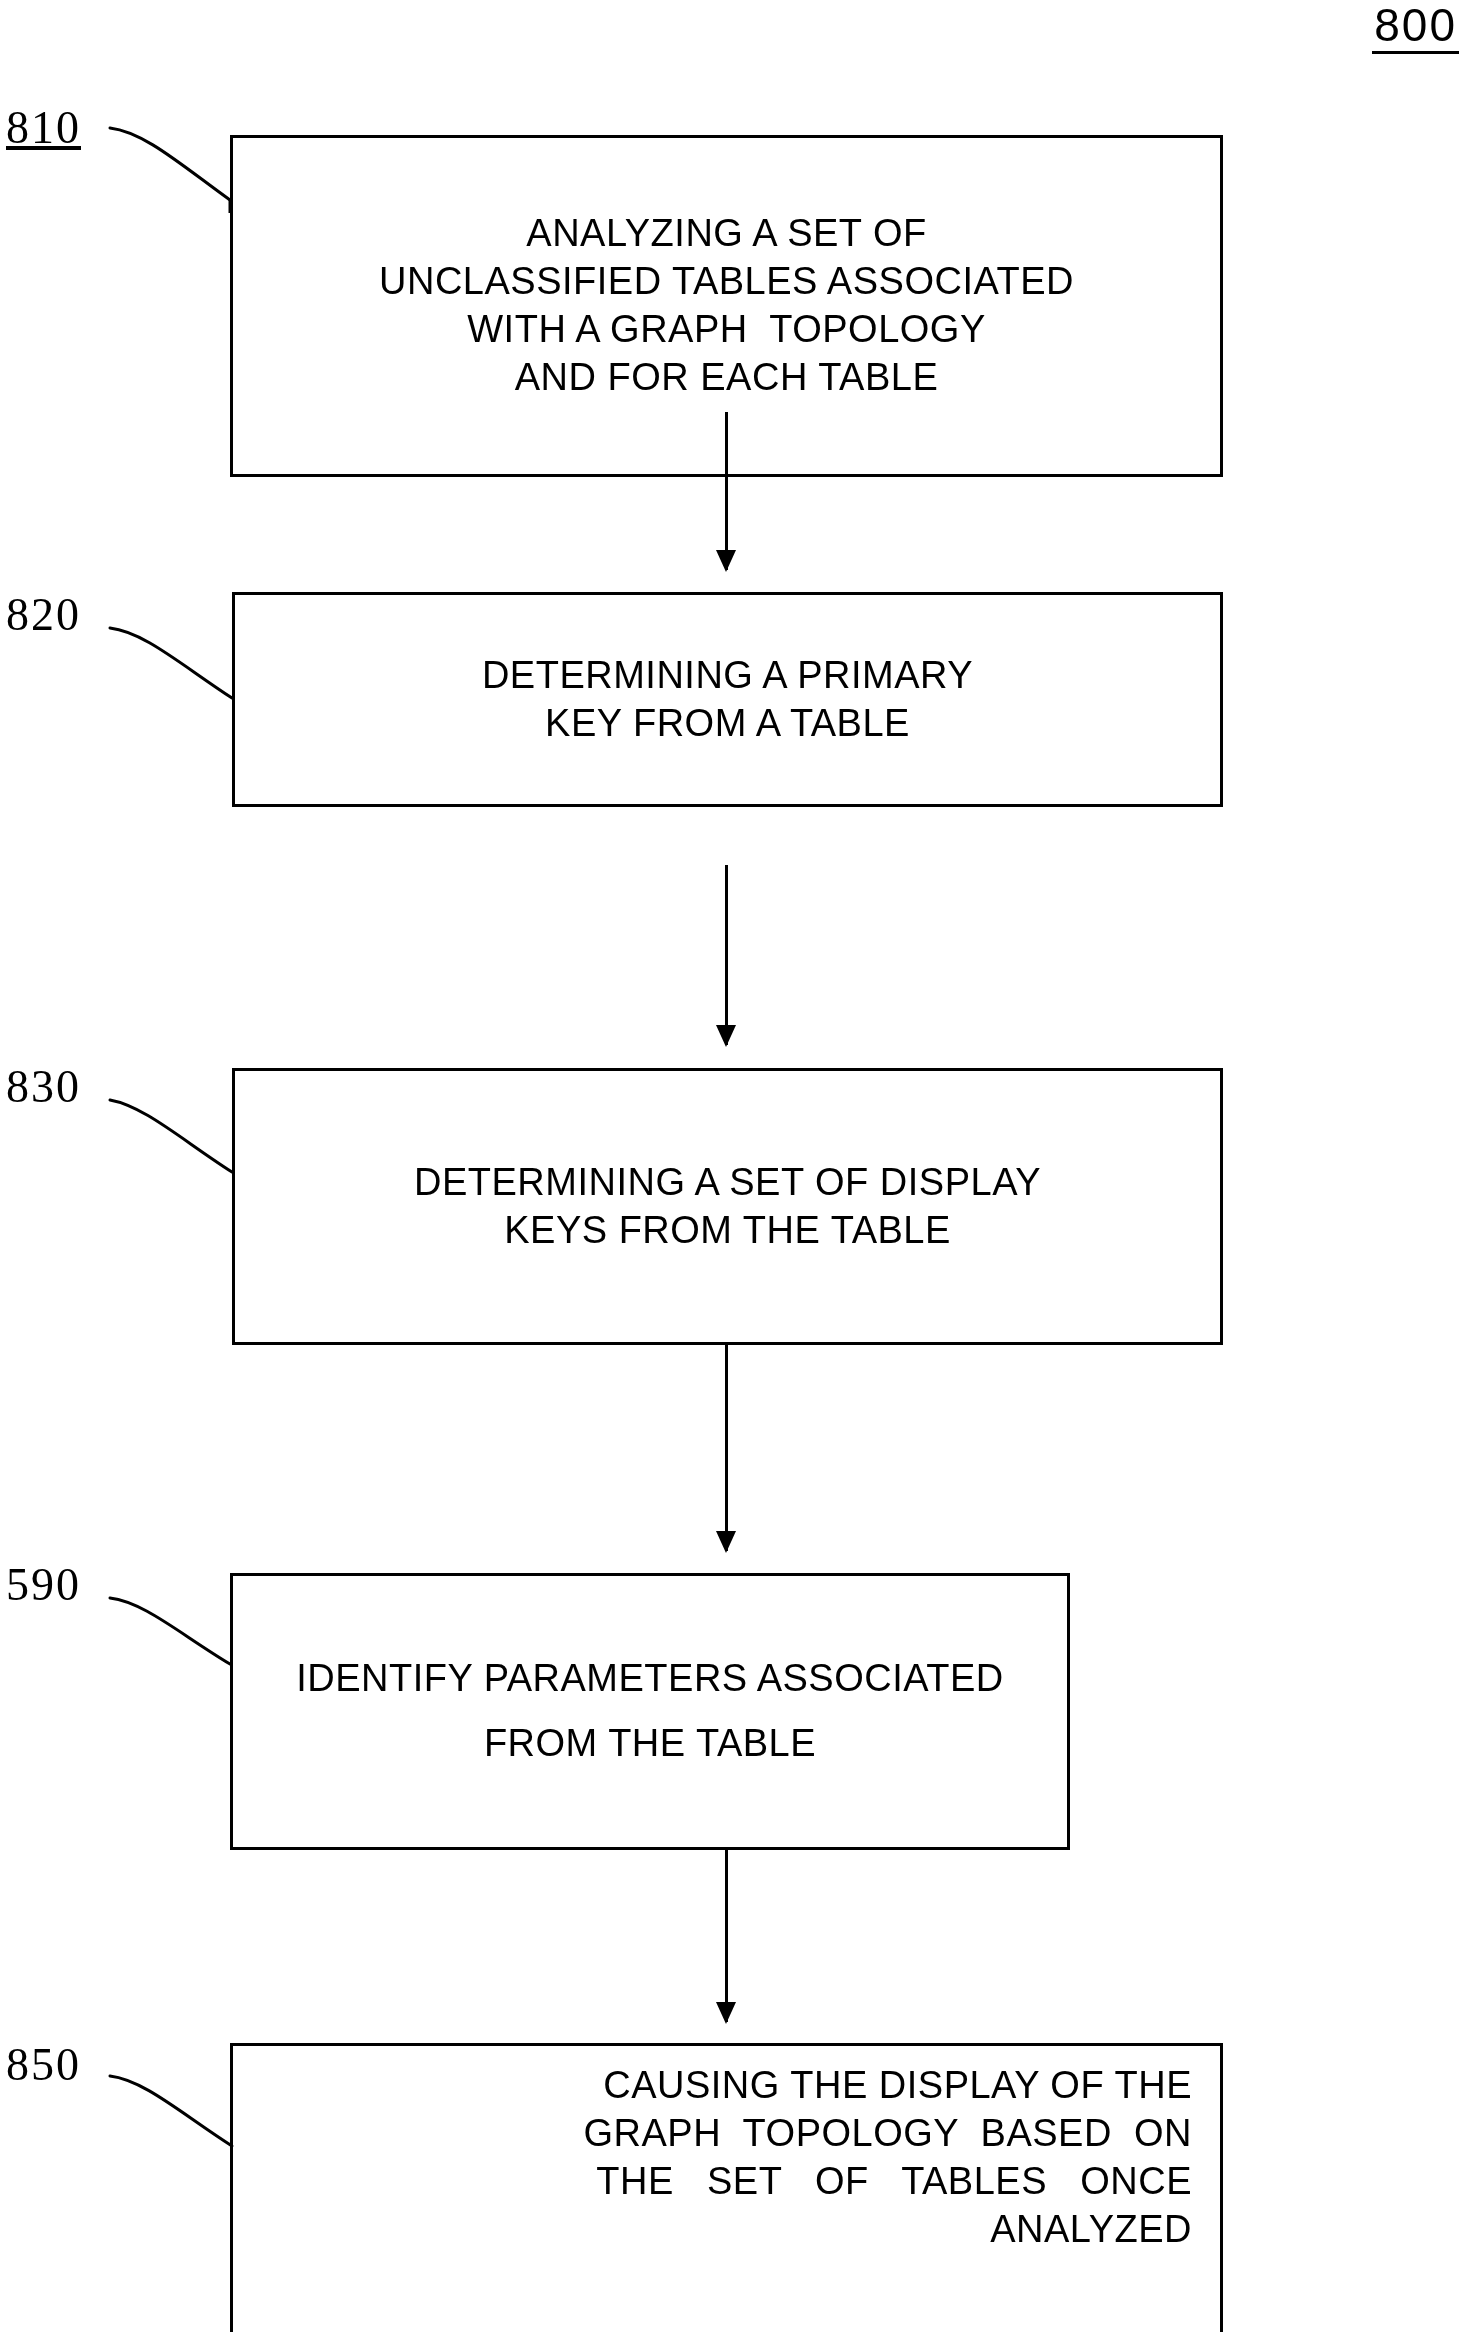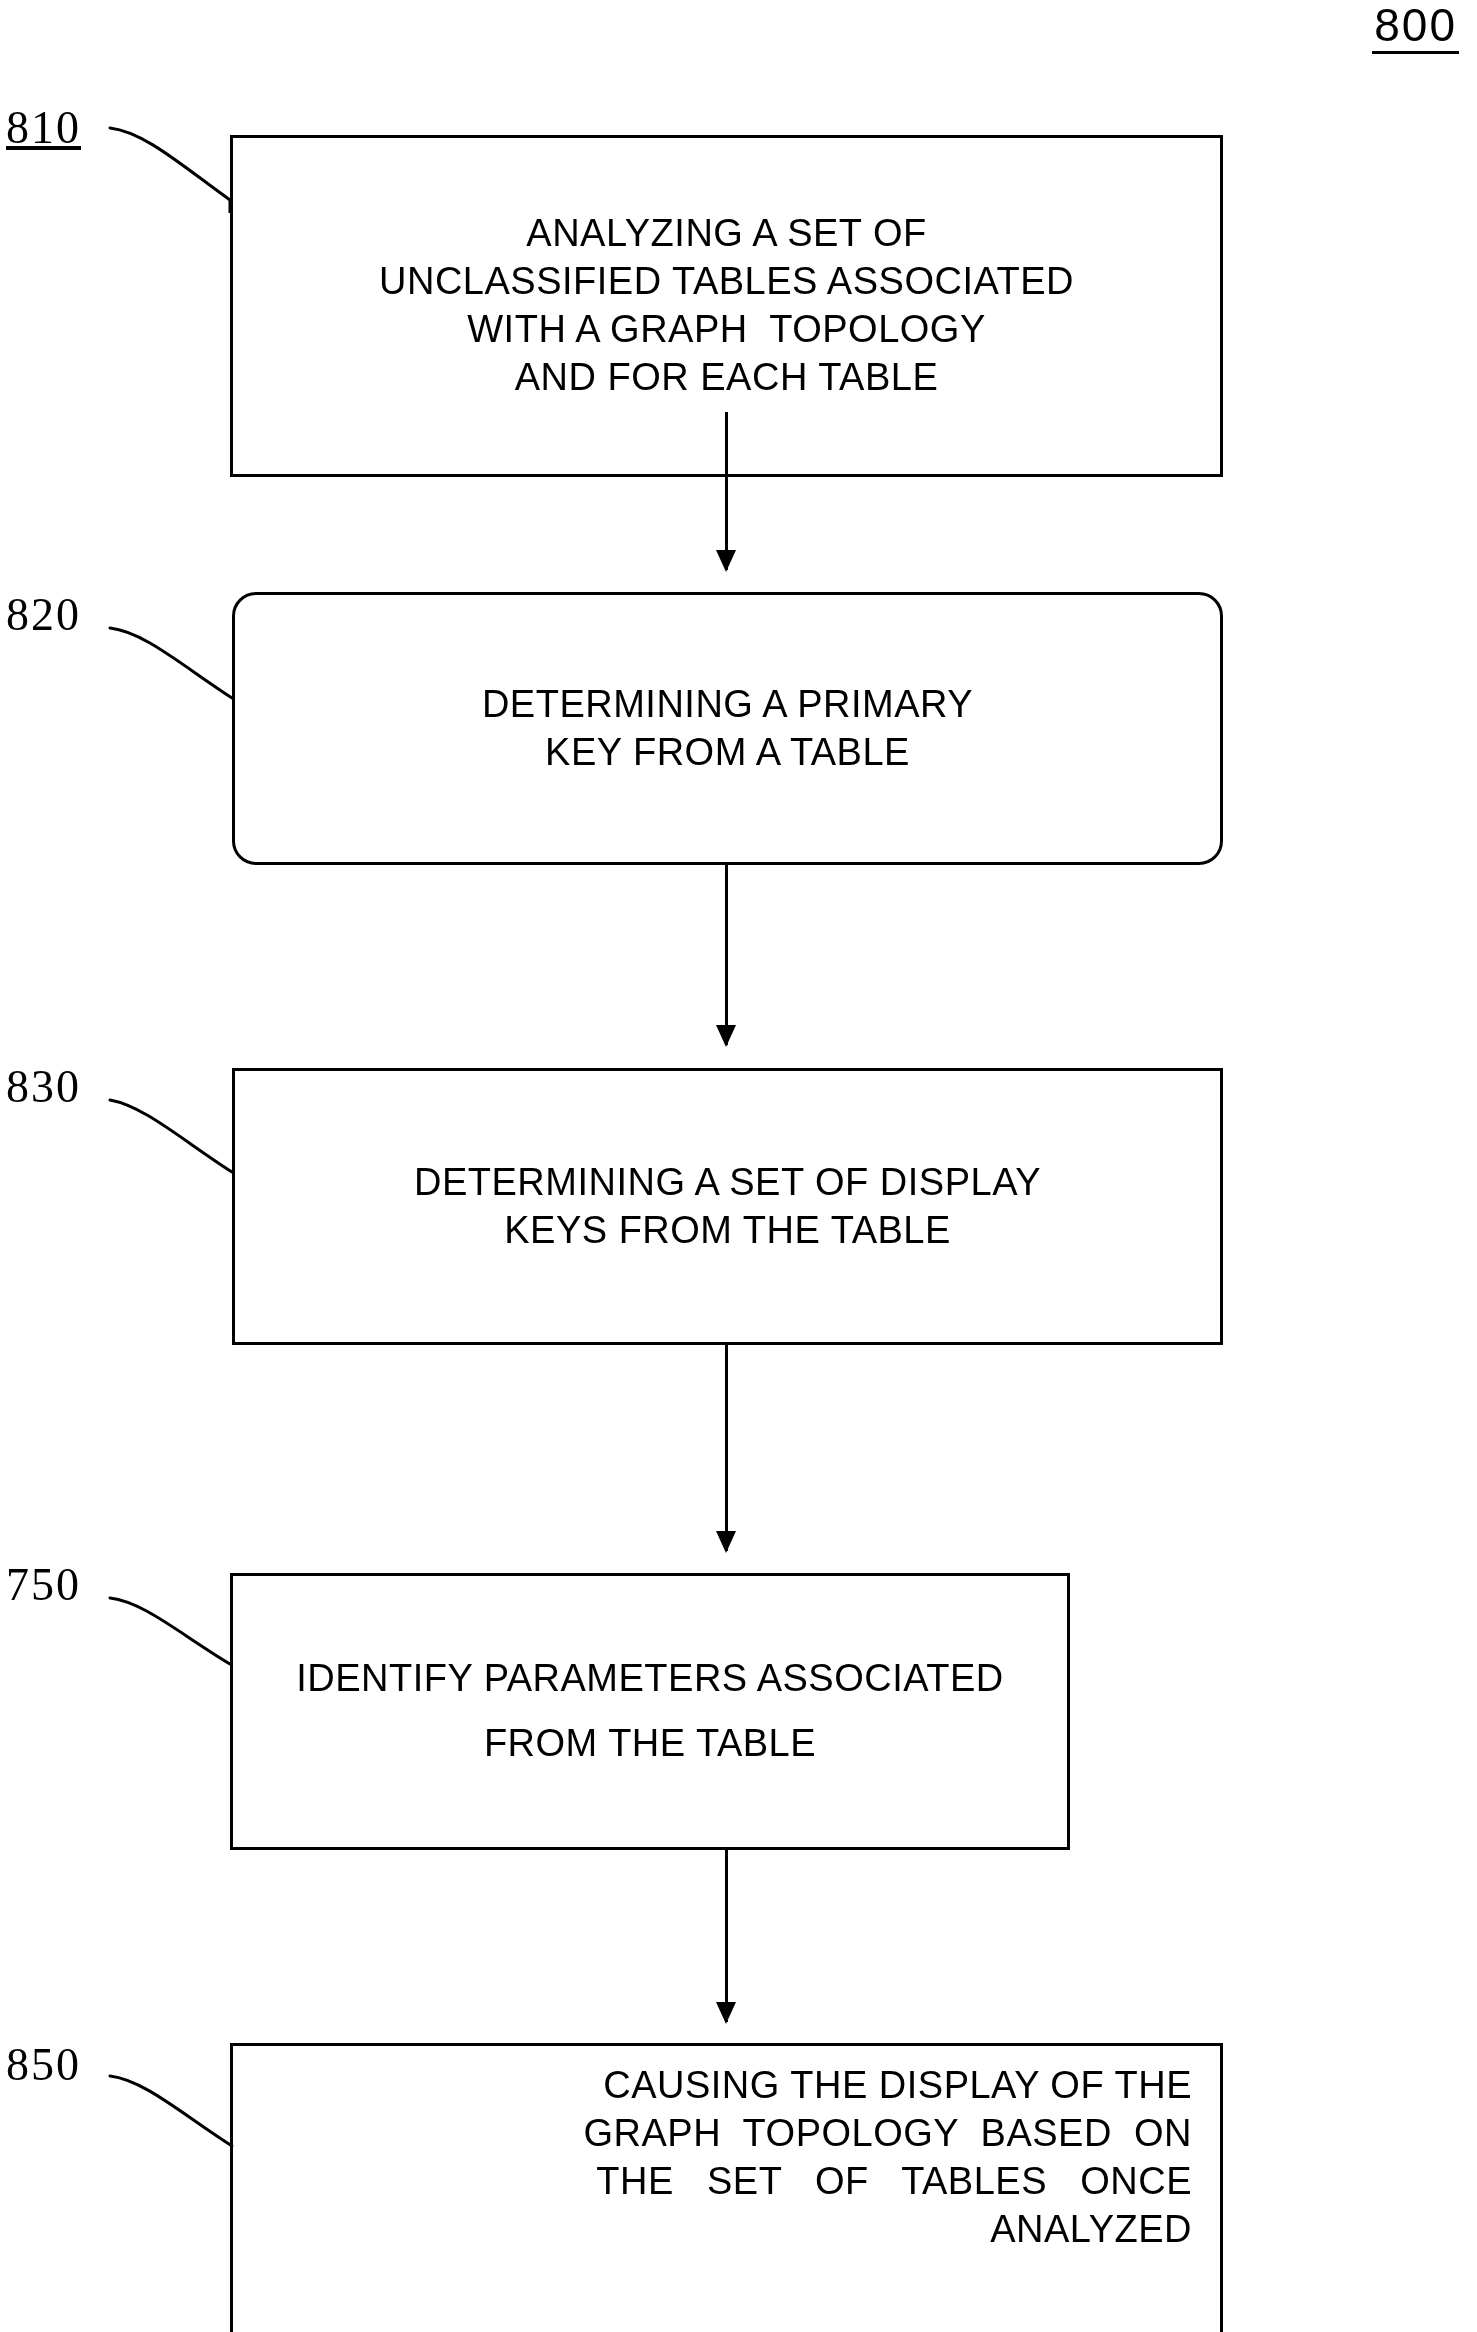--- a/index.html
+++ b/index.html
@@ -57,21 +57,21 @@
     align-items: stretch;
     justify-content: flex-start;
     padding: 16px 28px 0 28px;
   }
   .box.justified .line {
     text-align: right;
     letter-spacing: 0.5px;
   }
 
   #box-810 { left: 230px;  top: 135px;  width: 993px; height: 342px; }
-  #box-820 { left: 232px;  top: 592px;  width: 991px; height: 273px; border-radius: 24px; }
+  #box-820 { left: 232px;  top: 592px;  width: 991px; height: 215px; }
   #box-830 { left: 232px;  top: 1068px; width: 991px; height: 277px; }
   #box-840 { left: 230px;  top: 1573px; width: 840px; height: 277px; gap: 17px; }
   #box-850 { left: 230px;  top: 2043px; width: 993px; height: 300px; }
 
   
   .connector {
     position: absolute;
     left: 725px;
     width: 3px;
     background: #000000;
@@ -163,21 +163,21 @@
   </div>
 
   <div class="connector" id="conn-3">
     <span class="arrowhead"></span>
   </div>
 
   <div class="box" id="box-840">
     <div class="line">IDENTIFY PARAMETERS ASSOCIATED</div>
     <div class="line">FROM THE TABLE</div>
   </div>
-  <div class="ref-label" id="ref-840">750</div>
+  <div class="ref-label" id="ref-840">590</div>
   <div class="leader" style="left:108px; top:1588px;">
     <svg width="135" height="95" viewBox="0 0 135 95">
       <path d="M 2 10 C 36 14, 72 46, 122 76" stroke="#000" stroke-width="3" fill="none" stroke-linecap="round"></path>
     </svg>
   </div>
 
   <div class="connector" id="conn-4">
     <span class="arrowhead"></span>
   </div>
 

